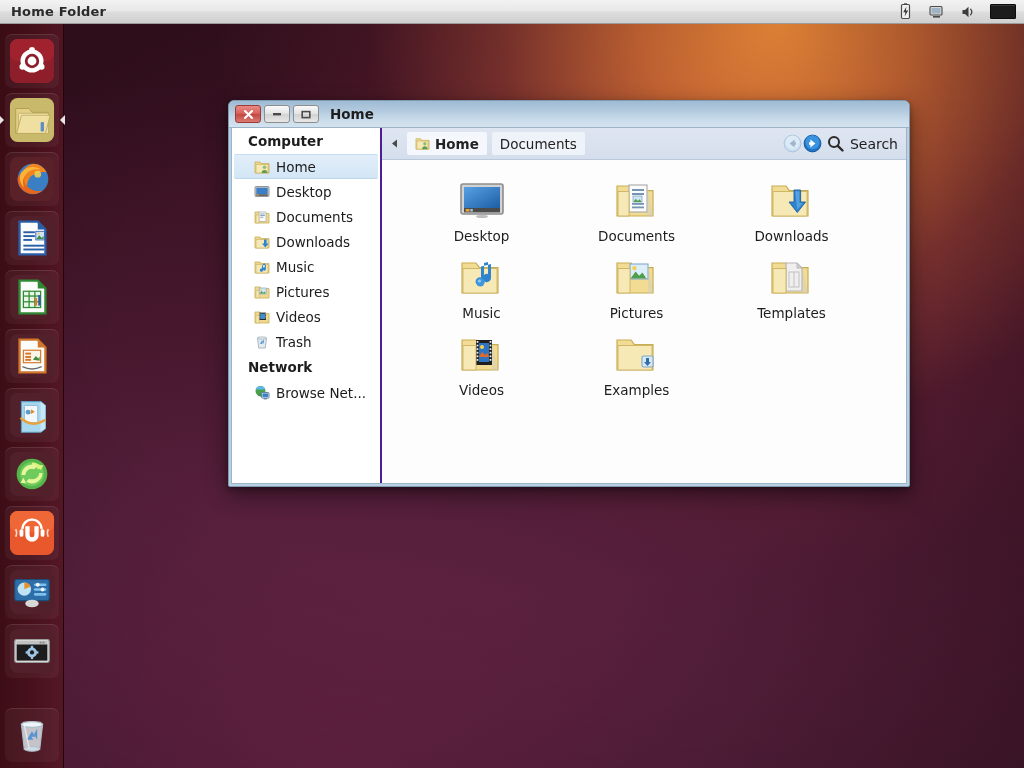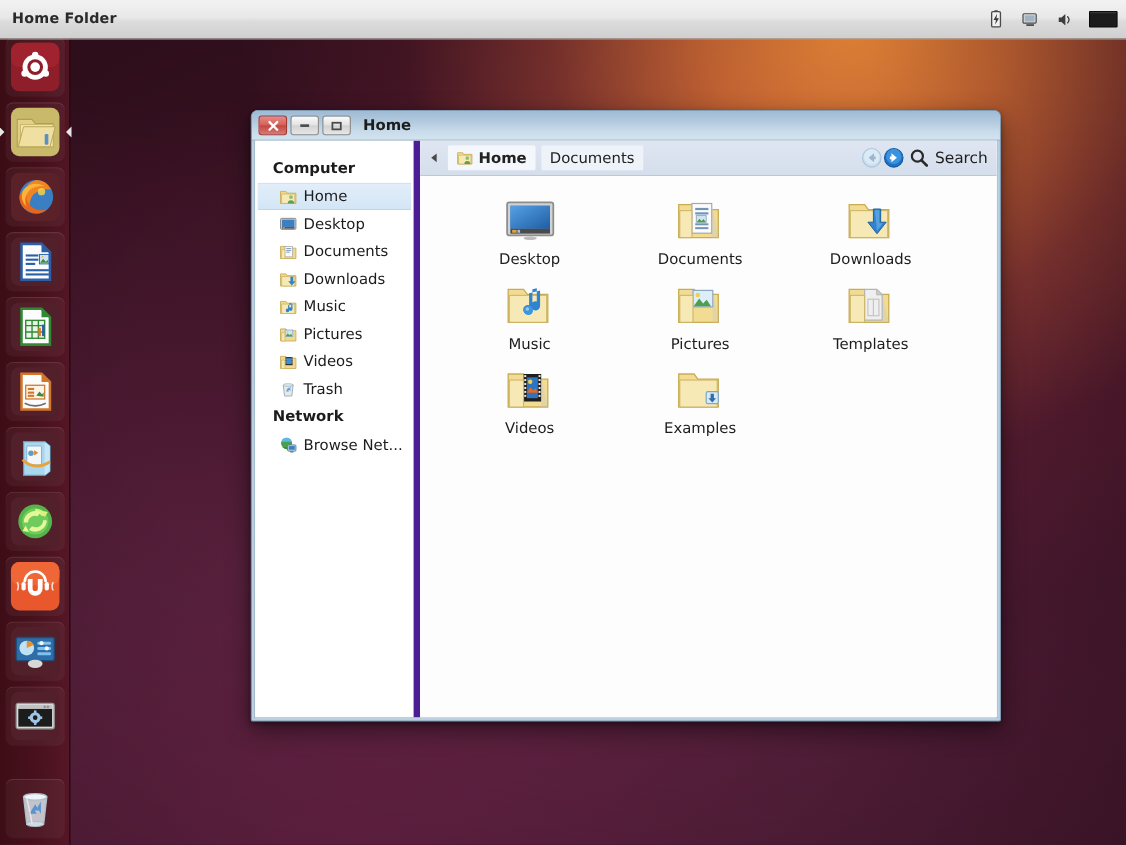--- a/index.html
+++ b/index.html
@@ -20,21 +20,21 @@
       linear-gradient(160deg,#772b35 0%,#5d2036 40%,#40132a 100%);
   }
   #wallpaper-vignette{
     position:absolute; inset:0;
     background:radial-gradient(ellipse 95% 80% at 50% 45%, rgba(0,0,0,0) 40%, rgba(0,0,0,0.30) 100%);
     pointer-events:none;
   }
 
   
   #panel{
-    position:absolute; top:0; left:0; width:1024px; height:36px;
+    position:absolute; top:0; left:0; width:1024px; height:24px;
     background:linear-gradient(to bottom,#f2f2f2 0%,#e8e8e8 45%,#dcdcdc 55%,#cfcfcf 100%);
     border-bottom:1px solid #9b9b9b;
     display:flex; align-items:center;
     z-index:60;
   }
   #panel-title{
     margin-left:11px; font-weight:bold; font-size:13px; color:#2a2a2a;
     letter-spacing:0.2px;
   }
   #panel-right{
@@ -66,21 +66,21 @@
   .launcher-item .ic{ width:46px;height:46px;display:block; }
   .pip-l,.pip-r{
     position:absolute;top:50%;transform:translateY(-50%);
     width:0;height:0;border-top:5px solid transparent;border-bottom:5px solid transparent;
   }
   .pip-l{ left:-6px; border-left:5px solid #e6e6e6; }
   .pip-r{ right:-6px; border-right:5px solid #e6e6e6; }
 
   
   #fm-window{
-    position:absolute; left:228px; top:100px; width:682px; height:556px;
+    position:absolute; left:228px; top:100px; width:682px; height:387px;
     background:#b9cfe2;
     border:1px solid #7f9ab1;
     border-radius:6px 6px 2px 2px;
     box-shadow:0 8px 22px rgba(0,0,0,0.45), 0 2px 5px rgba(0,0,0,0.35);
     z-index:40;
     display:flex; flex-direction:column;
     overflow:hidden;
   }
   #titlebar{
     height:27px;
@@ -100,22 +100,22 @@
     border-color:#a03a34;
     background:linear-gradient(to bottom,#e88a84 0%,#d6605a 48%,#c24840 52%,#d97a74 100%);
   }
   #win-title{
     margin-left:8px;font-weight:bold;font-size:13.5px;color:#1d1d1d;
   }
   #win-body{ flex:1; display:flex; background:#fff; margin:0 2px 2px 2px; border:1px solid #9cb4c8; border-top:none;}
 
   
   #sidebar{
-    width:150px;background:#ffffff;border-right:6px solid #4c1d95;
-    flex:none;padding-top:12px;overflow:hidden;
+    width:150px;background:#ffffff;border-right:2px solid #4c1d95;
+    flex:none;padding-top:0;overflow:hidden;
   }
   .side-head{
     font-weight:bold;font-size:13.5px;color:#1c1c1c;padding:5px 0 5px 16px;
   }
   .side-item{
     display:flex;align-items:center;gap:6px;
     padding:2px 6px 2px 22px;height:25px;
     font-size:13.5px;color:#1c1c1c;cursor:pointer;
   }
   .side-item.selected{

